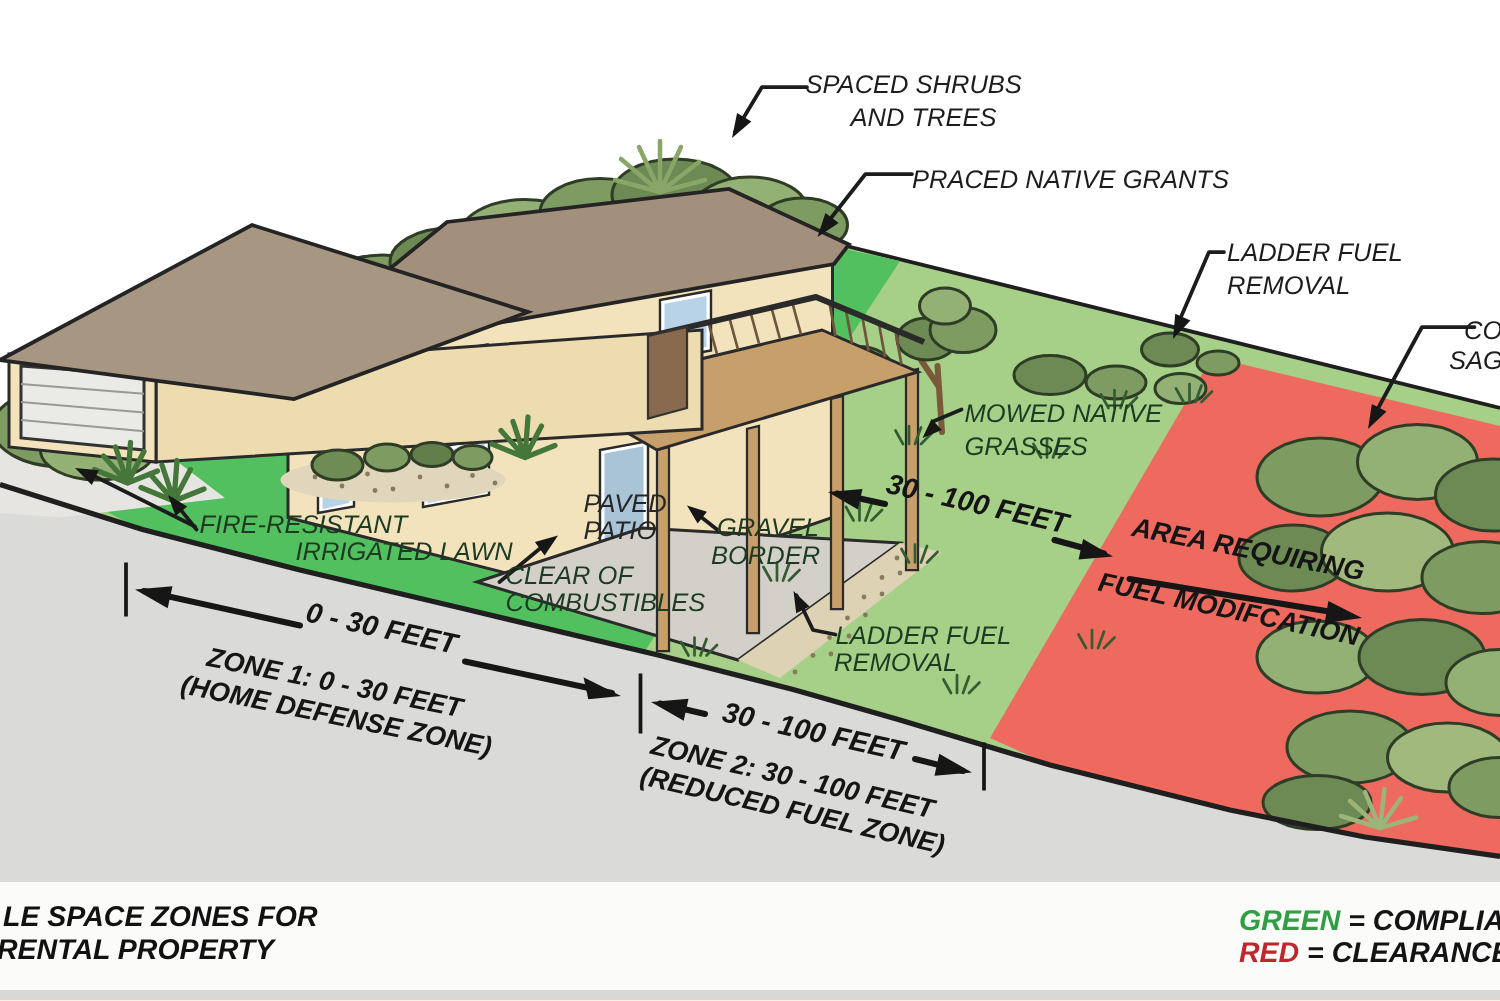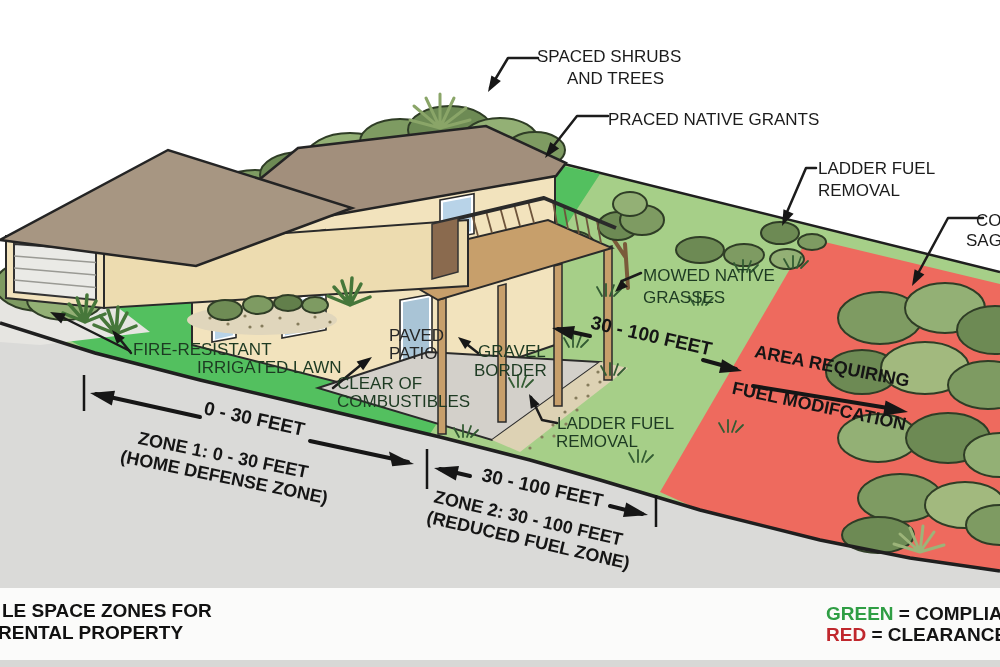--- a/index.html
+++ b/index.html
@@ -1,16 +1,16 @@
 <!DOCTYPE html>
 <html><head>
 <meta charset="utf-8">
 <style>
   html,body{margin:0;padding:0;background:#fff;}
-  .stage{position:relative;width:1000px;height:667px;overflow:hidden;background:#fdba74;}
+  .stage{position:relative;width:1000px;height:667px;overflow:hidden;background:#fdba74;font-style:italic;}
   svg{display:block;}
   text{font-family:"Liberation Sans","DejaVu Sans",sans-serif;}
   .lbl{font-size:17px;fill:#1c1c1c;}
   .lblg{font-size:17px;fill:#1d3a22;}
   .lblp{font-size:17px;fill:#262626;}
   .dim{font-size:19px;font-weight:bold;fill:#151515;}
   .zone{font-size:18px;font-weight:bold;fill:#151515;}
   .cap{font-size:19px;font-weight:bold;fill:#111;}
   .ln{stroke:#1c1c1c;stroke-width:2.5;fill:none;stroke-linejoin:round;stroke-linecap:round;}
   .dln{stroke:#161616;stroke-width:4;fill:none;stroke-linecap:round;}

